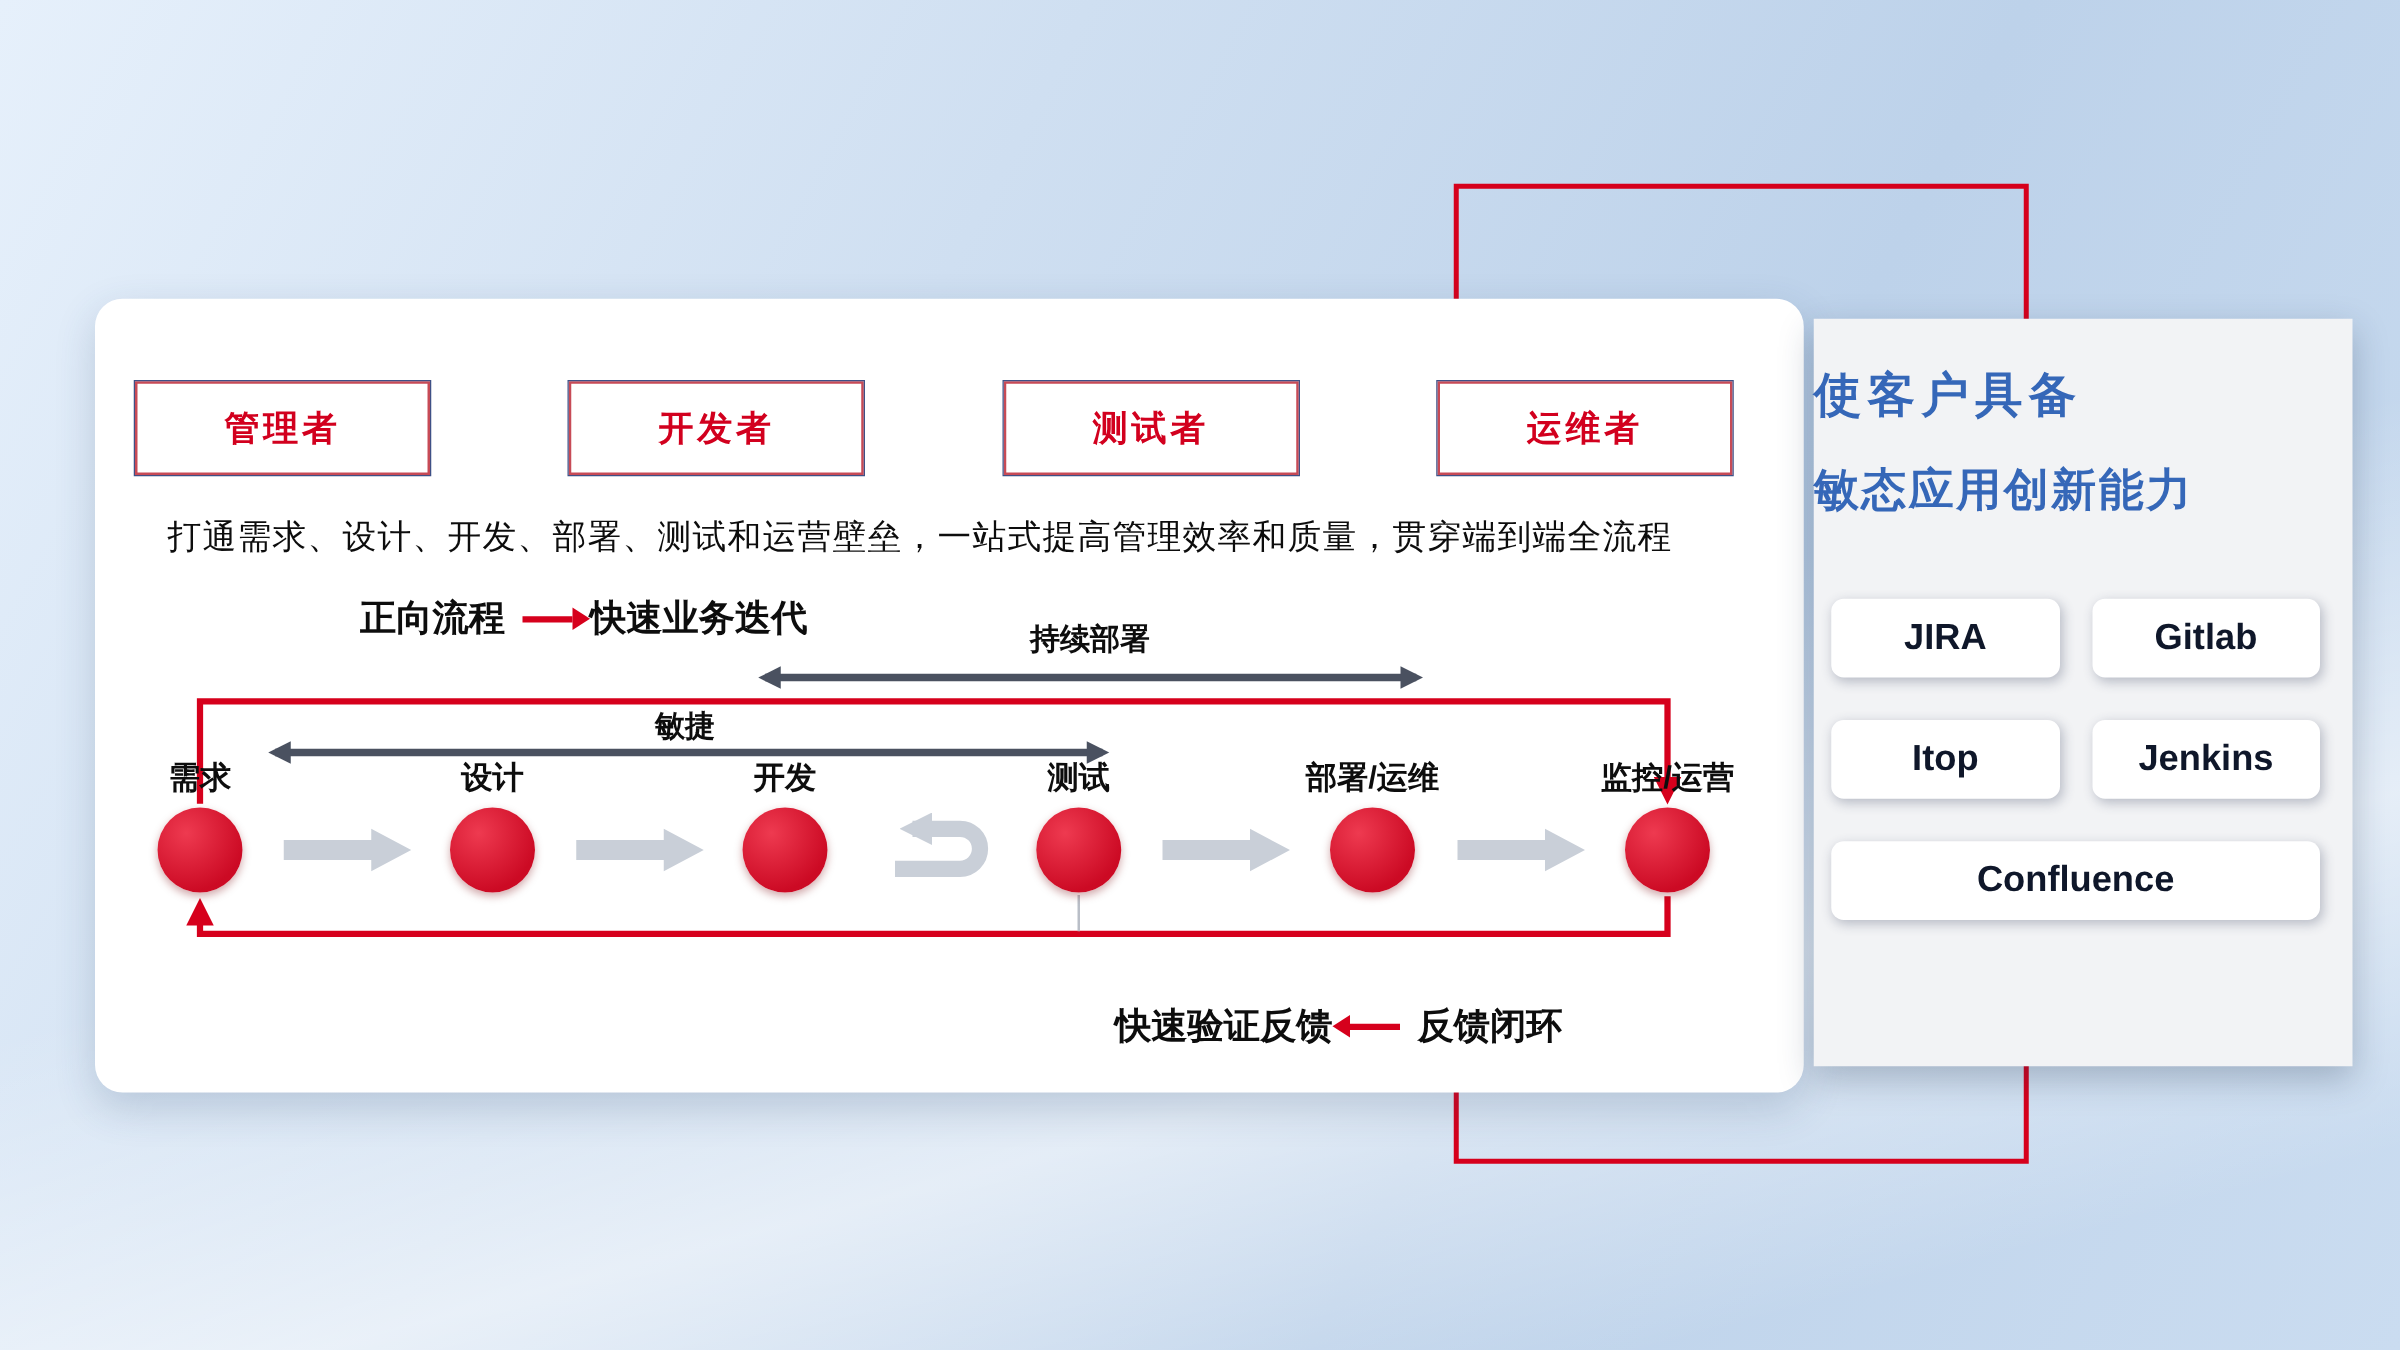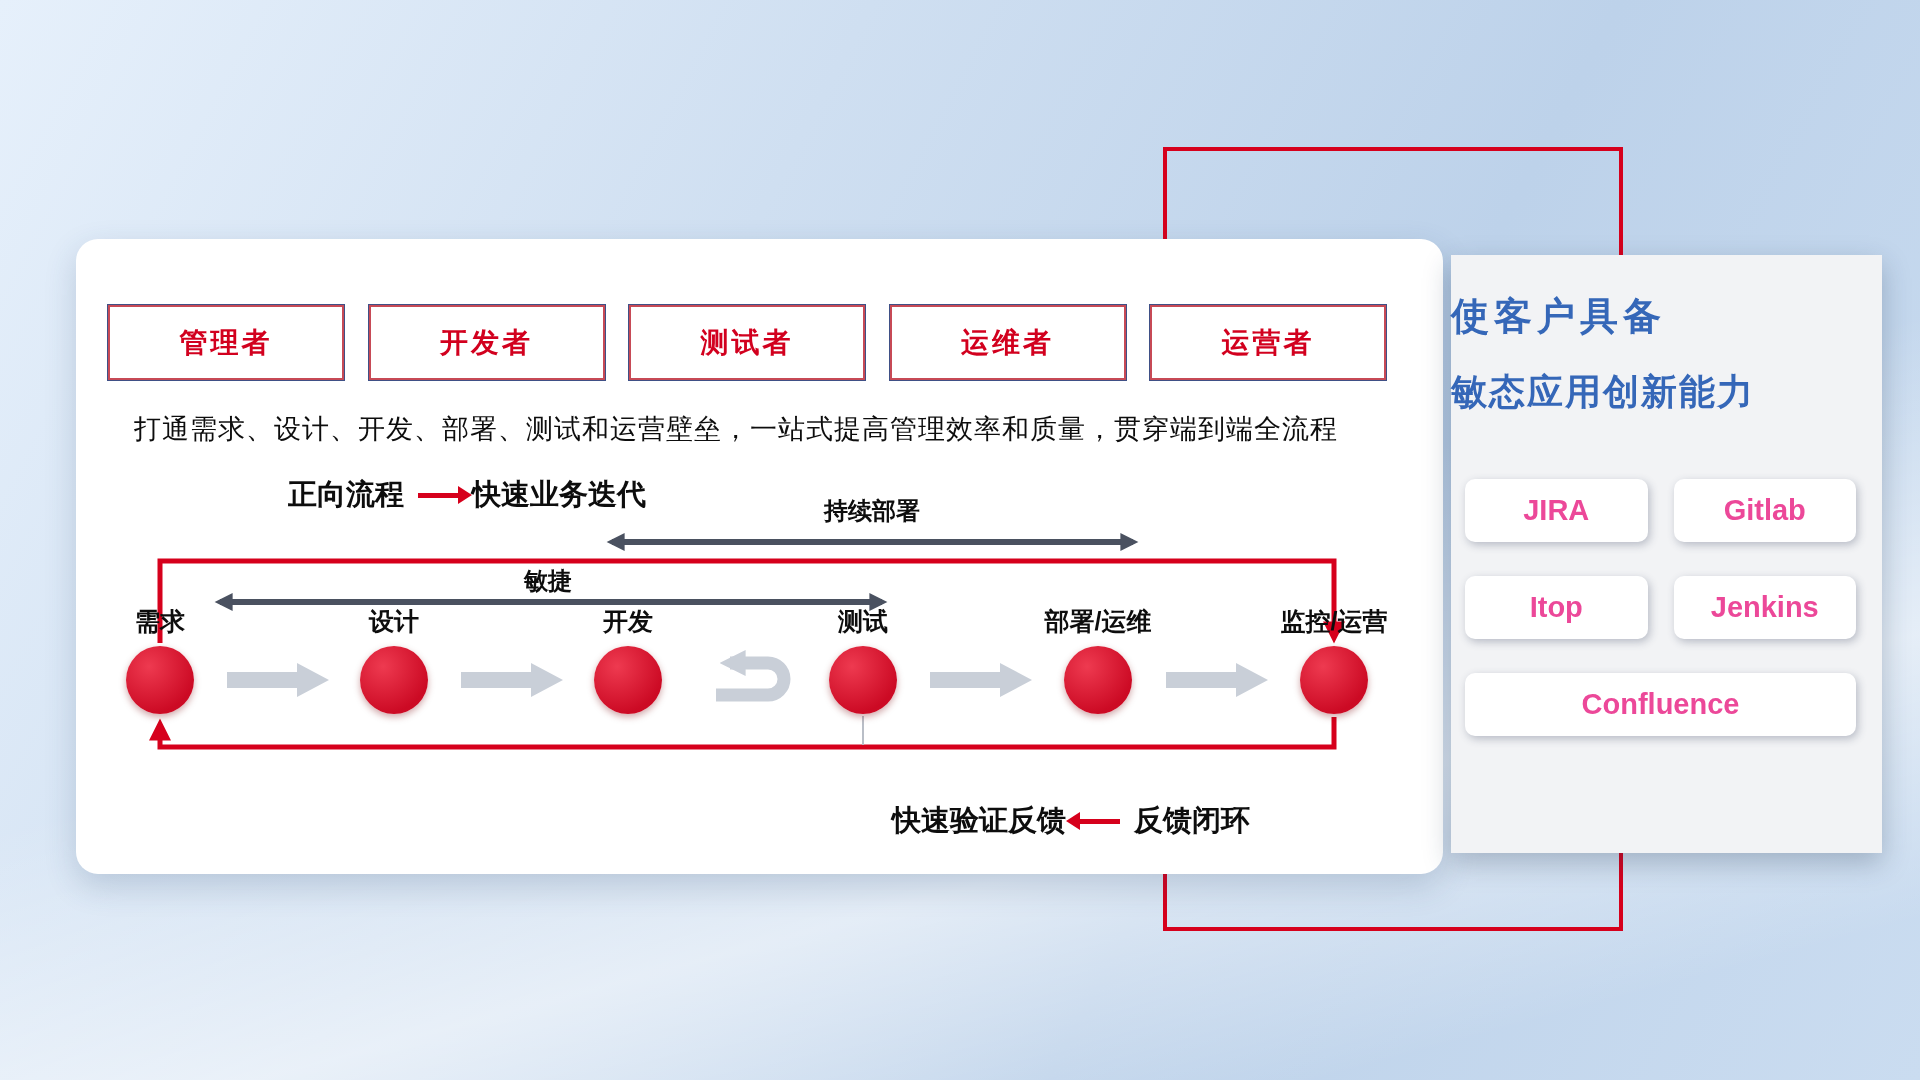--- a/index.html
+++ b/index.html
@@ -60,36 +60,35 @@
     background:#f2f3f5; box-shadow:0 10px 26px rgba(30,50,80,.28); z-index:3; }
   .panel-title { margin-top:36px; color:#3567b8; font-weight:700; }
   .panel-title .t1 { font-size:38px; letter-spacing:5px; }
   .panel-title .t2 { font-size:36px; margin-top:26px; letter-spacing:2px; }
 
   .tools { position:absolute; left:14px; right:26px; top:224px;
     display:grid; grid-template-columns:1fr 1fr; column-gap:26px; row-gap:34px; }
   .tool { height:63px; background:#fff; border-radius:10px;
     box-shadow:2px 3px 9px rgba(50,60,90,.30);
     display:flex; align-items:center; justify-content:center;
-    font-size:29px; font-weight:700; color:#ec4899; }
+    font-size:29px; font-weight:700; color:#0f172a; }
   .tool.wide { grid-column:1 / -1; }
 </style>
 </head>
 <body>
 
 <div class="red-frame"></div>
 
 <div class="card">
 
   <div class="roles">
     <div class="role-box">管理者</div>
     <div class="role-box">开发者</div>
     <div class="role-box">测试者</div>
     <div class="role-box">运维者</div>
-    <div class="role-box">运营者</div>
   </div>
 
   <div class="headline">打通需求、设计、开发、部署、测试和运营壁垒，一站式提高管理效率和质量，贯穿端到端全流程</div>
 
   <div class="legend legend-forward">
     <span>正向流程</span>
     <span class="harrow right"></span>
     <span>快速业务迭代</span>
   </div>
 

